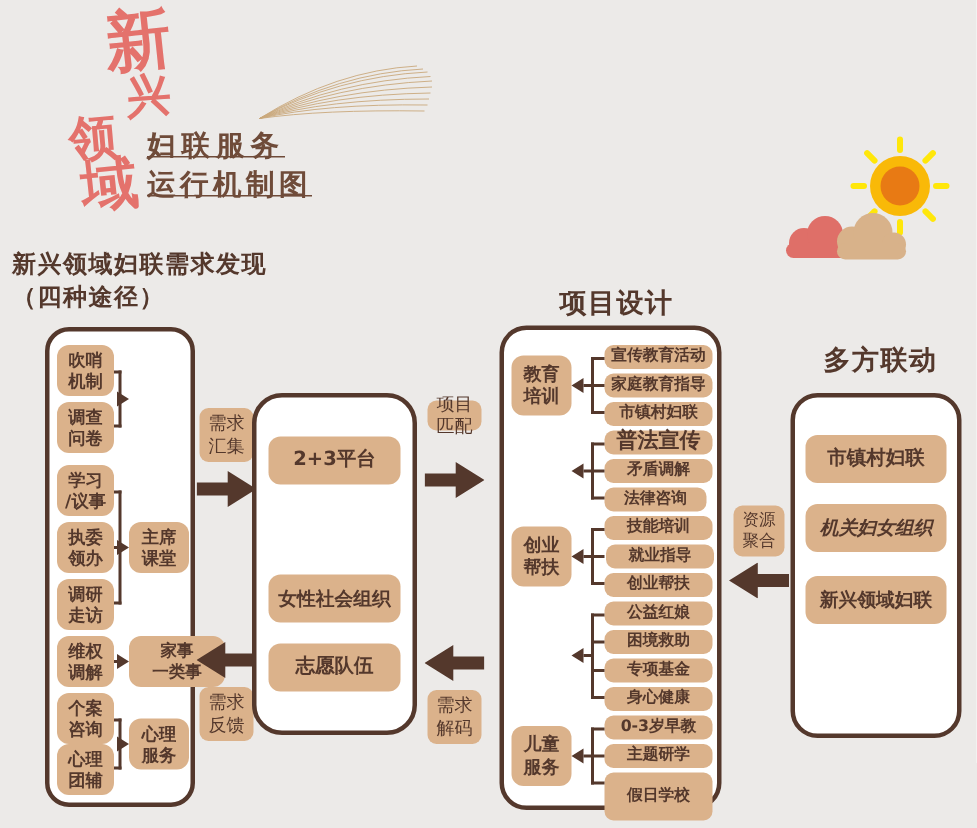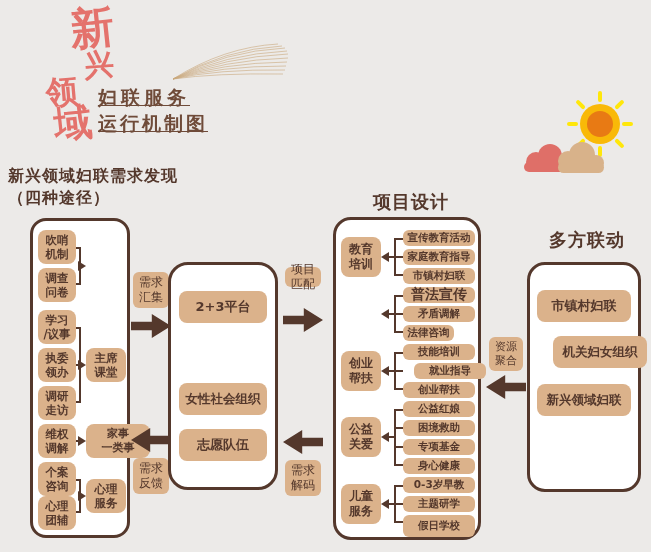--- a/index.html
+++ b/index.html
@@ -150,41 +150,39 @@
   <div class="lbl" style="left:285px;top:460px;width:36px;height:36px;">需求
 解码</div>
 
   <div class="heading" style="left:373px;top:190px;font-size:18px;">项目设计</div>
   <div class="panel" style="left:333px;top:217px;width:148px;height:323px;"></div>
 
   <div class="box" style="left:341px;top:237px;width:40px;height:40px;font-size:12px;">教育
 培训</div>
   <div class="box" style="left:341px;top:351px;width:40px;height:40px;font-size:12px;">创业
 帮扶</div>
-  <div class="box" style="left:341px;top:417px;width:40px;height:40px;font-size:12px;">公益
-关爱</div>
   <div class="box" style="left:341px;top:484px;width:40px;height:40px;font-size:12px;">儿童
 服务</div>
 
   <div class="box" style="left:403px;top:230px;width:72px;height:16px;font-size:10.5px;border-radius:6px;">宣传教育活动</div>
   <div class="box" style="left:403px;top:249px;width:72px;height:16px;font-size:10.5px;border-radius:6px;">家庭教育指导</div>
   <div class="box" style="left:403px;top:268px;width:72px;height:16px;font-size:10.5px;border-radius:6px;">市镇村妇联</div>
   <div class="box" style="left:403px;top:287px;width:72px;height:16px;font-size:14px;border-radius:6px;text-align:center;">普法宣传</div>
   <div class="box" style="left:403px;top:306px;width:72px;height:16px;font-size:10.5px;border-radius:6px;">矛盾调解</div>
-  <div class="box" style="left:403px;top:325px;width:51px;height:16px;font-size:10.5px;border-radius:6px;">法律咨询</div>
+  <div class="box" style="left:403px;top:325px;width:68px;height:16px;font-size:10.5px;border-radius:6px;">法律咨询</div>
   <div class="box" style="left:403px;top:344px;width:72px;height:16px;font-size:10.5px;border-radius:6px;">技能培训</div>
-  <div class="box" style="left:414px;top:363px;width:72px;height:16px;font-size:10.5px;border-radius:6px;">就业指导</div>
+  <div class="box" style="left:404px;top:363px;width:72px;height:16px;font-size:10.5px;border-radius:6px;">就业指导</div>
   <div class="box" style="left:403px;top:382px;width:72px;height:16px;font-size:10.5px;border-radius:6px;">创业帮扶</div>
   <div class="box" style="left:403px;top:401px;width:72px;height:16px;font-size:10.5px;border-radius:6px;">公益红娘</div>
   <div class="box" style="left:403px;top:420px;width:72px;height:16px;font-size:10.5px;border-radius:6px;">困境救助</div>
   <div class="box" style="left:403px;top:439px;width:72px;height:16px;font-size:10.5px;border-radius:6px;">专项基金</div>
   <div class="box" style="left:403px;top:458px;width:72px;height:16px;font-size:10.5px;border-radius:6px;">身心健康</div>
   <div class="box" style="left:403px;top:477px;width:72px;height:16px;font-size:10.5px;border-radius:6px;">0-3岁早教</div>
   <div class="box" style="left:403px;top:496px;width:72px;height:16px;font-size:10.5px;border-radius:6px;">主题研学</div>
-  <div class="box" style="left:403px;top:515px;width:72px;height:22px;font-size:10.5px;border-radius:6px;">假日学校</div>
+  <div class="box" style="left:403px;top:515px;width:72px;height:32px;font-size:10.5px;border-radius:6px;">假日学校</div>
 
   <div class="brk-l" style="left:394px;top:238px;width:9px;height:38px;"></div>
   <div class="hline" style="left:394px;top:256px;width:9px;height:2px;"></div>
   <div class="hline" style="left:389px;top:256px;width:5px;height:2px;"></div>
   <div class="tri-l" style="left:381px;top:252px;"></div>
 
   <div class="brk-l" style="left:394px;top:295px;width:9px;height:38px;"></div>
   <div class="hline" style="left:394px;top:313px;width:9px;height:2px;"></div>
   <div class="hline" style="left:389px;top:313px;width:5px;height:2px;"></div>
   <div class="tri-l" style="left:381px;top:309px;"></div>
@@ -205,16 +203,16 @@
   <div class="hline" style="left:389px;top:503px;width:5px;height:2px;"></div>
   <div class="tri-l" style="left:381px;top:499px;"></div>
 
   <div class="lbl" style="left:489px;top:337px;width:34px;height:34px;font-size:11px;">资源
 聚合</div>
   <div class="arr-l" style="left:486px;top:375px;width:40px;height:24px;"></div>
 
   <div class="heading" style="left:549px;top:228px;font-size:18px;">多方联动</div>
   <div class="panel" style="left:527px;top:262px;width:114px;height:230px;"></div>
   <div class="box" style="left:537px;top:290px;width:94px;height:32px;font-size:13px;">市镇村妇联</div>
-  <div class="box" style="left:553px;top:336px;width:94px;height:32px;font-size:12.5px;">机关妇女组织</div>
+  <div class="box" style="left:537px;top:336px;width:94px;height:32px;font-size:12.5px;font-style:italic;">机关妇女组织</div>
   <div class="box" style="left:537px;top:384px;width:94px;height:32px;font-size:12.5px;">新兴领域妇联</div>
 
 </div>
 
 </body></html>

